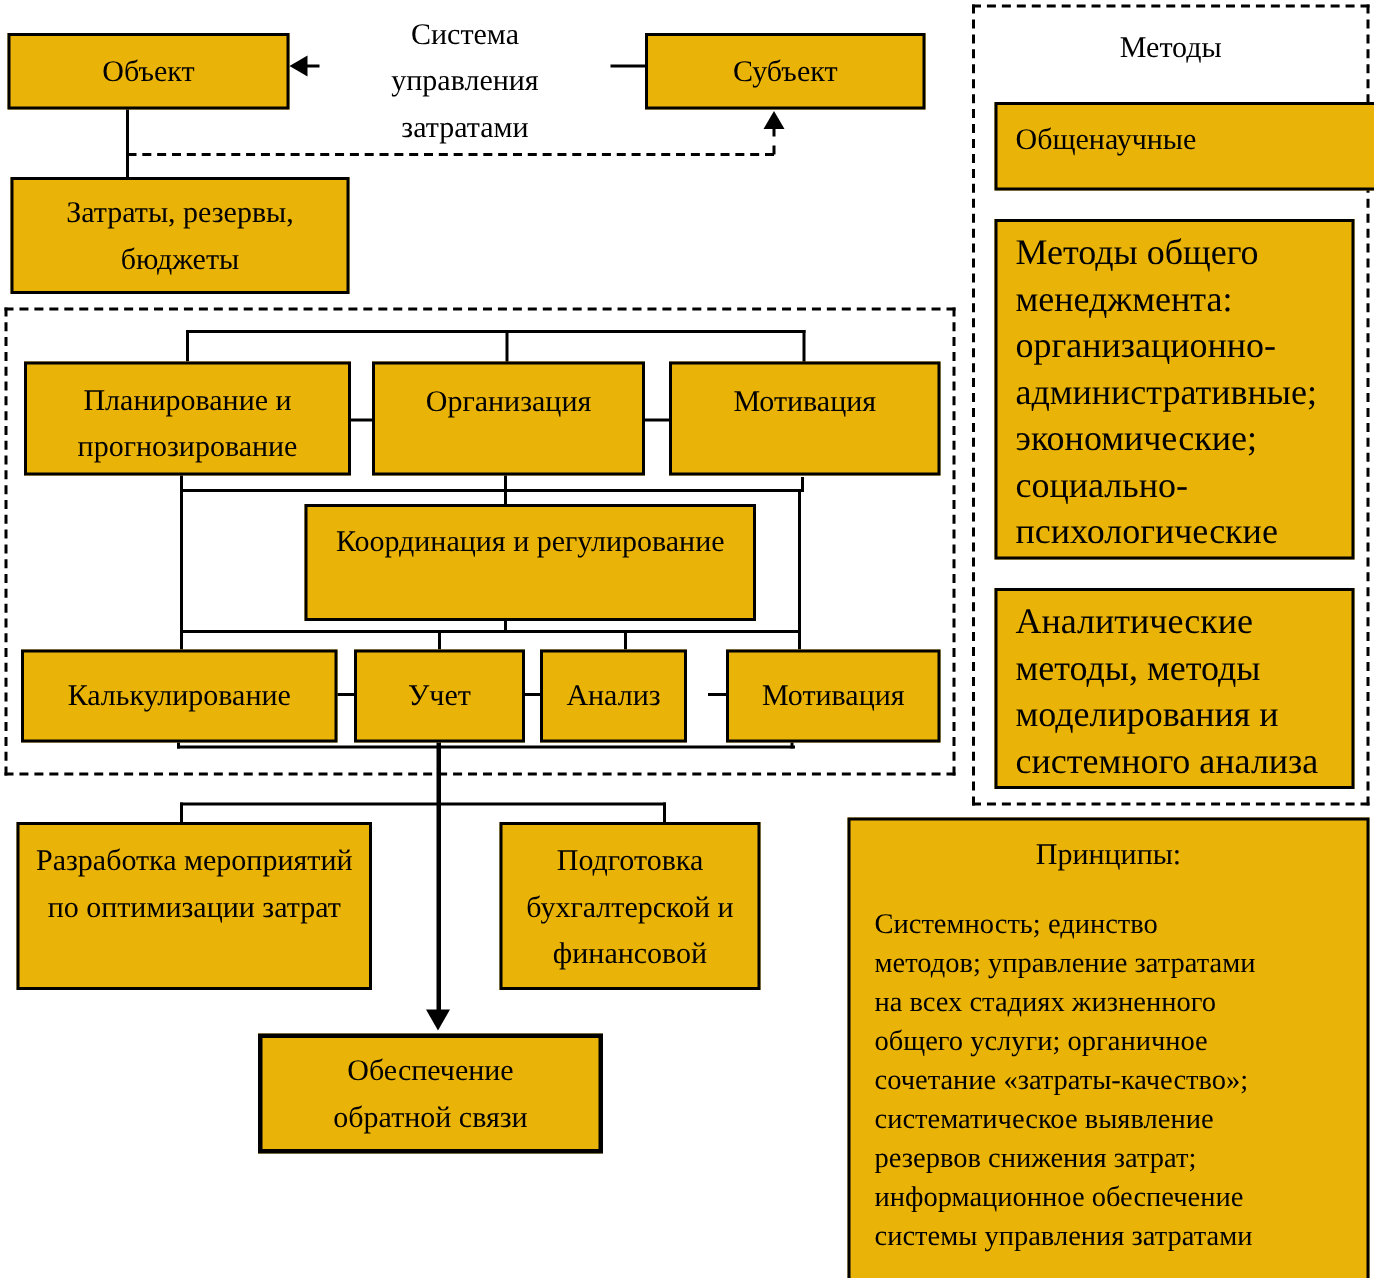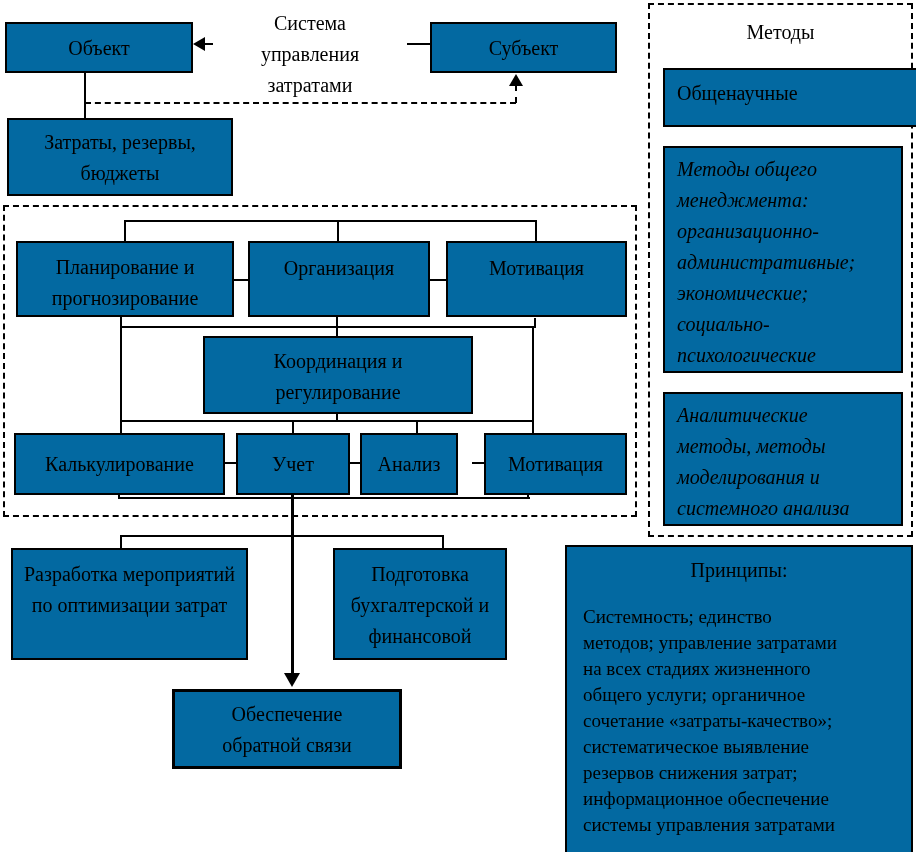--- a/index.html
+++ b/index.html
@@ -7,40 +7,40 @@
     position:relative;
     width:916px;height:852px;
     background:#ffffff;
     font-family:"Liberation Serif","DejaVu Serif",serif;
     color:#000000;
     overflow:hidden;
   }
   .box{
     position:absolute;
     border:2px solid #000000;
-    background:#0369a1;
+    background:#eab308;
     box-sizing:border-box;
     text-align:center;
     font-size:20px;
     line-height:30px;
   }
   .box.flexc{display:flex;align-items:center;justify-content:center;}
   .dashed-panel{
     position:absolute;
     border:2px dashed #000000;
     box-sizing:border-box;
     background:transparent;
   }
   .hline,.vline{position:absolute;background:#000000;}
   .dash-h{position:absolute;border-top:2px dashed #000000;height:0;}
   .dash-v{position:absolute;border-left:2px dashed #000000;width:0;}
   .tri{position:absolute;width:0;height:0;}
   .free-label{position:absolute;text-align:center;font-size:20px;line-height:31px;}
   .left-text{text-align:left;}
-  .mline{ text-align:left; font-size:20px; line-height:31px;font-style:italic; }
+  .mline{ text-align:left; font-size:24px; line-height:31px; }
   .pline{ text-align:left; font-size:19px; line-height:26px; }
 </style>
 </head>
 <body>
 
 <div class="canvas">
 
   <div class="box flexc" style="left:5px;top:22px;width:188px;height:51px;">
     <span>Объект</span>
   </div>
@@ -90,21 +90,21 @@
   <div class="hline" style="left:234px;top:279px;width:14px;height:2px;"></div>
   <div class="hline" style="left:430px;top:279px;width:16px;height:2px;"></div>
 
   <div class="vline" style="left:120px;top:317px;width:2px;height:11px;"></div>
   <div class="vline" style="left:534px;top:318px;width:2px;height:10px;"></div>
   <div class="hline" style="left:121px;top:326px;width:413px;height:2px;"></div>
   <div class="vline" style="left:120px;top:326px;width:2px;height:107px;"></div>
   <div class="vline" style="left:532px;top:326px;width:2px;height:107px;"></div>
   <div class="vline" style="left:336px;top:317px;width:2px;height:19px;"></div>
 
-  <div class="box" style="left:203px;top:336px;width:270px;height:78px;padding:8px 10px 0;line-height:31px;">
+  <div class="box" style="left:203px;top:336px;width:301px;height:78px;padding:8px 10px 0;line-height:31px;">
     <span>Координация и регулирование</span>
   </div>
 
   <div class="vline" style="left:336px;top:414px;width:2px;height:8px;"></div>
 
   <div class="hline" style="left:121px;top:420px;width:413px;height:2px;"></div>
   <div class="vline" style="left:292px;top:420px;width:2px;height:13px;"></div>
   <div class="vline" style="left:416px;top:420px;width:2px;height:13px;"></div>
 
   <div class="box flexc" style="left:14px;top:433px;width:211px;height:62px;">

